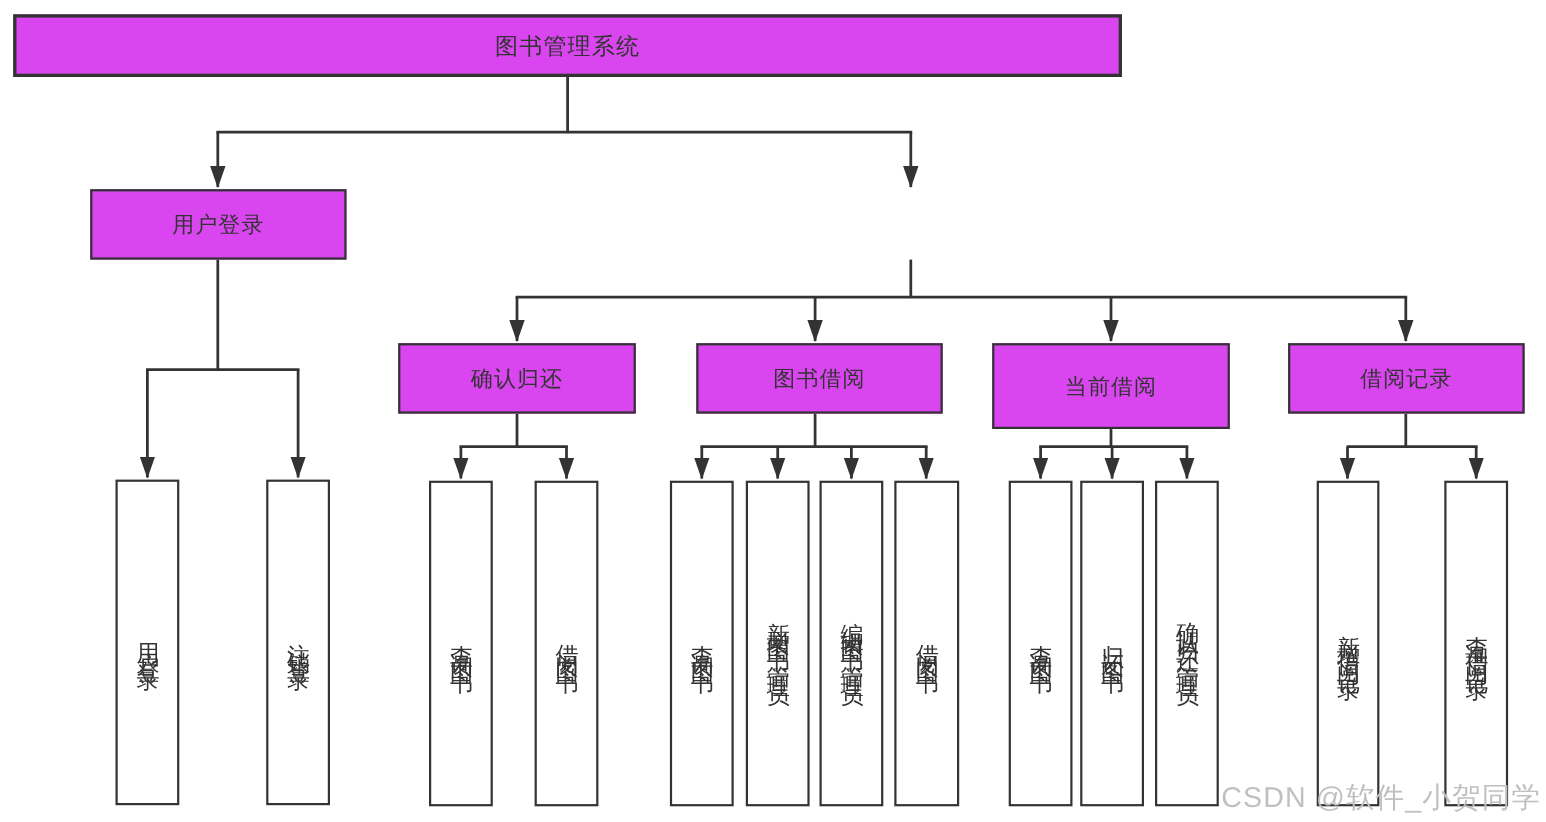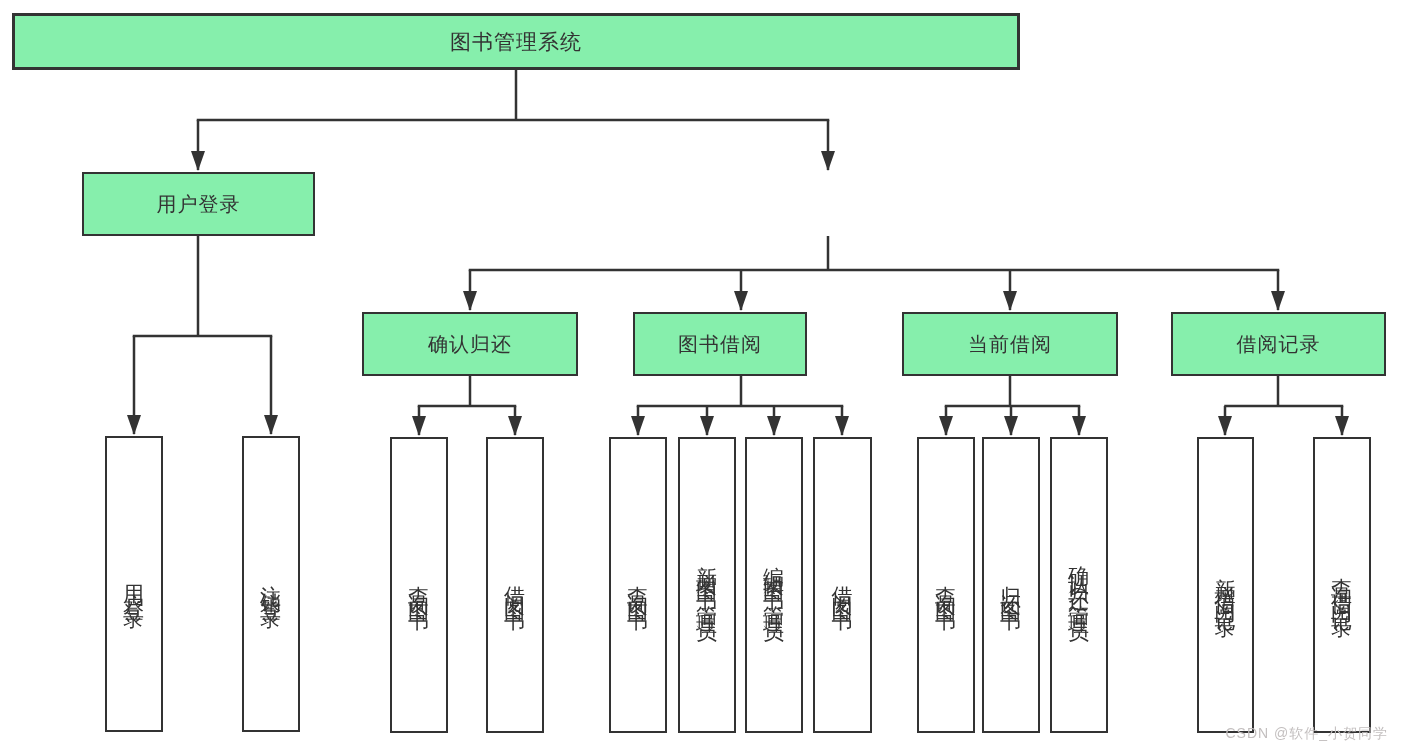--- a/index.html
+++ b/index.html
@@ -8,21 +8,21 @@
     position: relative;
     width: 1405px;
     height: 747px;
     background: #ffffff;
     font-family: "Liberation Sans", "DejaVu Sans", sans-serif;
     overflow: hidden;
   }
   #wires { position: absolute; left: 0; top: 0; width: 100%; height: 100%; }
   .box {
     position: absolute;
-    background: #86efac;
+    background: #d946ef;
     border: 2.5px solid #333333;
     color: #333333;
     display: flex;
     align-items: center;
     justify-content: center;
     font-size: 20px;
     letter-spacing: 1px;
     text-align: center;
   }
   .box.root { border-width: 3px; font-size: 21px; }
@@ -39,23 +39,23 @@
     writing-mode: vertical-rl;
     text-orientation: mixed;
     font-size: 21px;
     line-height: 1;
     letter-spacing: 8px;
     color: #333333;
     white-space: nowrap;
   }
   .watermark {
     position: absolute;
-    right: 17px;
+    right: 4px;
     bottom: 4px;
-    font-size: 14px;
+    font-size: 26px;
     color: #c3bfbf;
     letter-spacing: 1px;
     pointer-events: none;
   }
 </style>
 </head>
 <body>
 
 <div id="canvas">
 
@@ -113,24 +113,24 @@
     <span>图书管理系统</span>
   </div>
 
   <div class="box" style="left:82px; top:172px; width:233px; height:64px;">
     <span>用户登录</span>
   </div>
 
   <div class="box" style="left:362px; top:312px; width:216px; height:64px;">
     <span>确认归还</span>
   </div>
-  <div class="box" style="left:633px; top:312px; width:174px; height:64px;">
+  <div class="box" style="left:633px; top:312px; width:224px; height:64px;">
     <span>图书借阅</span>
   </div>
-  <div class="box" style="left:902px; top:312px; width:216px; height:64px;">
+  <div class="box" style="left:902px; top:312px; width:216px; height:78px;">
     <span>当前借阅</span>
   </div>
   <div class="box" style="left:1171px; top:312px; width:215px; height:64px;">
     <span>借阅记录</span>
   </div>
 
   <div class="vbox" style="left:105px; top:436px; width:58px; height:296px;">
     <span class="vtext">用户登录</span>
   </div>
   <div class="vbox" style="left:242px; top:436px; width:58px; height:296px;">

